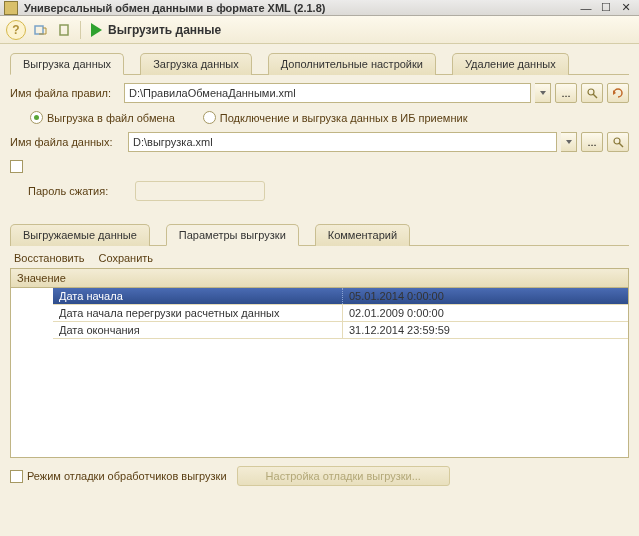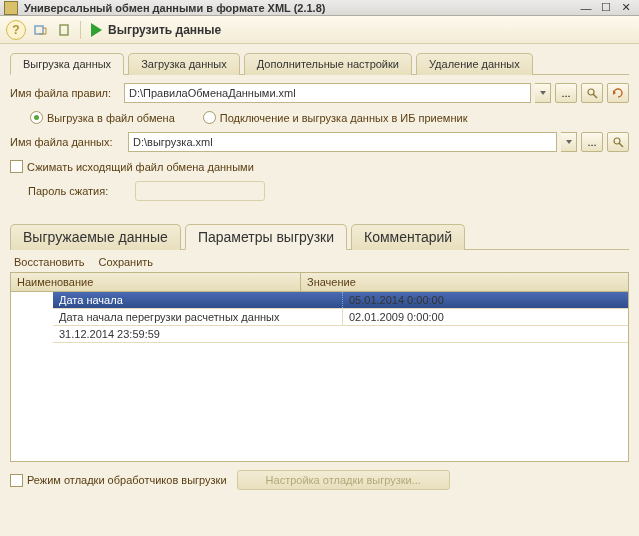--- a/index.html
+++ b/index.html
@@ -39,39 +39,39 @@
     cursor:pointer;
   }
   .tbtn.help { border:1px solid #d5b84a; background:#fdf3cf; color:#b0913a; font-weight:bold; border-radius:10px; font-size:12px;}
   .sep { width:1px; height:18px; background:#d5cda8; margin:0 2px; }
   .play-btn { display:flex; align-items:center; gap:6px; cursor:pointer; padding:2px 4px; }
   .play-btn .tri {
     width:0; height:0; border-top:7px solid transparent; border-bottom:7px solid transparent; border-left:11px solid #2fa22f;
   }
   .play-btn span { font-weight:bold; color:#333; font-size:12px; }
   .content { padding:8px 10px 6px 10px; }
-  .tabs { display:flex; gap:4px; border-bottom:1px solid #c9be91; position:relative; }
+  .tabs { display:flex; gap:16px; border-bottom:1px solid #c9be91; position:relative; }
   .tab {
     background: linear-gradient(#f3ecd5, #e8dfbd);
     border:1px solid #c9be91;
     border-bottom:none;
     border-radius:5px 5px 0 0;
     padding:4px 12px;
     cursor:pointer;
     color:#333;
     position:relative;
     top:1px;
   }
   .tab.active {
     background:#f5f0e1;
     border-bottom:1px solid #f5f0e1;
     font-weight:normal;
   }
   .tabs.inner { margin-top:0; }
-  .tabs.inner .tab { font-size:14px; }
+  .tabs.inner .tab { font-size:11px; }
   .row { display:flex; align-items:center; margin-top:8px; gap:4px;border-radius:10px; }
   .label { color:#5a3e12; min-width:110px; }
   .label2 { color:#5a3e12; min-width:114px; }
   .textinput {
     flex:1; height:20px; background:#fff; border:1px solid #c0b585;
     display:flex; align-items:center; padding:0 4px; color:#333;
   }
   .iconbtn {
     width:22px; height:20px; background:linear-gradient(#fdf9ec,#ece3c3);
     border:1px solid #c0b585; display:flex; align-items:center; justify-content:center;
@@ -204,21 +204,20 @@
       <svg width="12" height="12">
           <circle cx="5" cy="5" r="3" fill="none" stroke="#8a7a3a" stroke-width="1.2"></circle>
           <line x1="7" y1="7" x2="11" y2="11" stroke="#8a7a3a" stroke-width="1.5"></line>
         </svg>
     </div>
   </div>
 
   <div class="row">
     <div class="checklabel">
       <div class="check"></div>
-      <span>Сжимать исходящий файл обмена данными</span>
     </div>
   </div>
 
   <div class="row indent">
     <div class="label" style="min-width:auto;margin-right:23px">Пароль сжатия:</div>
     <div class="pwfield"></div>
   </div>
 
   <div class="groupgap"></div>
 
@@ -228,33 +227,33 @@
     <div class="tab">Комментарий</div>
   </div>
 
   <div class="sub-toolbar">
     <span>Восстановить</span>
     <span>Сохранить</span>
   </div>
 
   <div class="grid">
     <div class="grid-header">
-      <div class="gh-cell col1">Наименование</div>
       <div class="gh-cell col2">Значение</div>
     </div>
     <div class="grid-body">
       <div class="grow selected">
         <div class="gcell col1">Дата начала</div>
         <div class="gcell col2">05.01.2014 0:00:00</div>
       </div>
       <div class="grow">
         <div class="gcell col1">Дата начала перегрузки расчетных данных</div>
         <div class="gcell col2">02.01.2009 0:00:00</div>
       </div>
       <div class="grow">
+        <div class="gcell col1">Дата окончания</div>
         <div class="gcell col2">31.12.2014 23:59:59</div>
       </div>
     </div>
   </div>
 
   <div class="bottom-row">
     <div class="checklabel">
       <div class="check"></div>
       <span>Режим отладки обработчиков выгрузки</span>
     </div>

